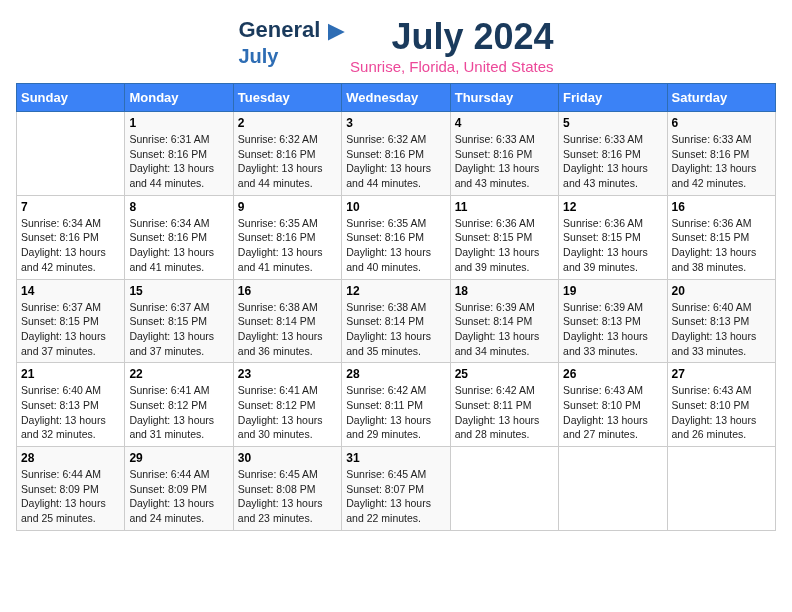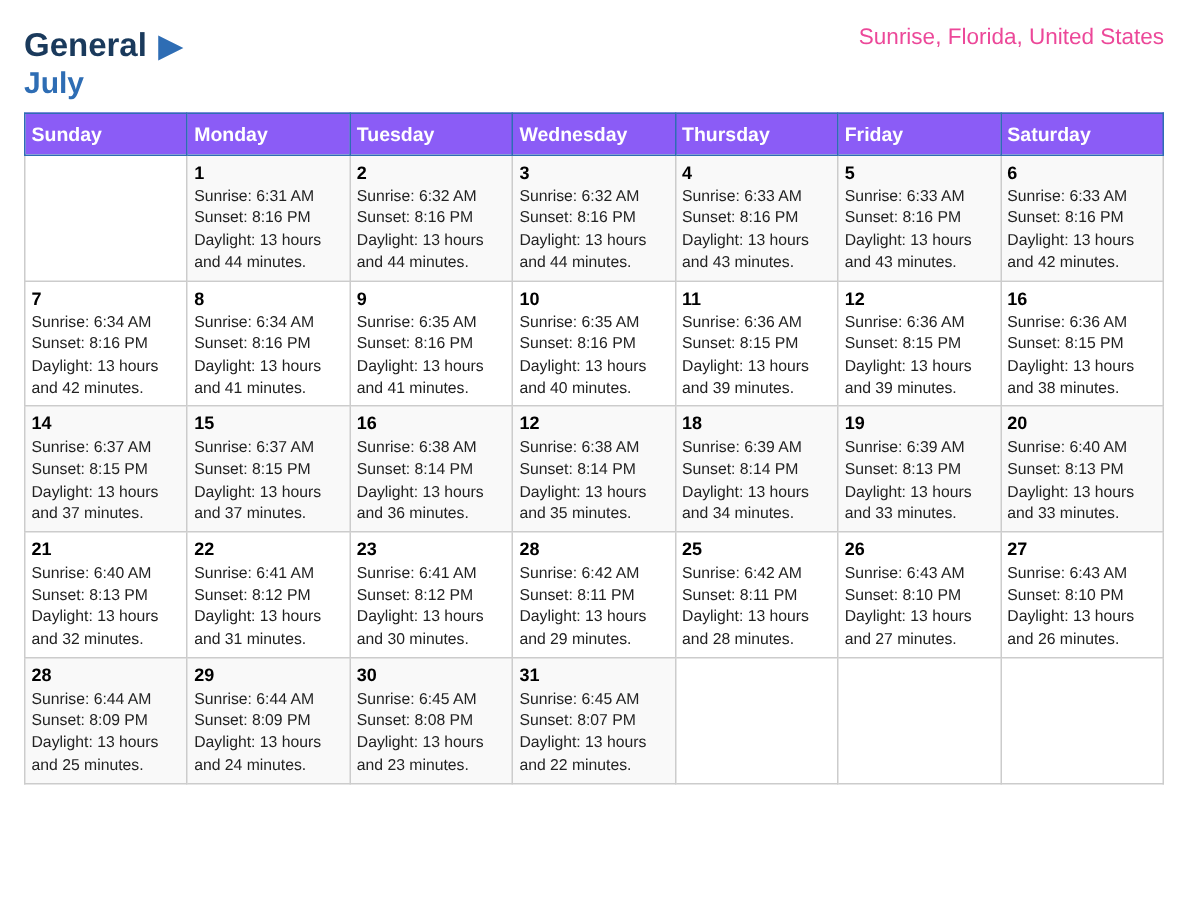--- a/index.html
+++ b/index.html
@@ -5,21 +5,21 @@
     * { box-sizing: border-box; margin: 0; padding: 0; }
     body {
       font-family: Arial, sans-serif;
       background: #fff;
       width: 792px;
       min-height: 612px;
       padding: 16px;
     }
     .header-area {
       display: flex;
-      justify-content: space-between;
+      justify-content: center;
       align-items: flex-start;
       margin-bottom: 8px;
     }
     .logo {
       display: flex;
       flex-direction: column;
       align-items: flex-start;
     }
     .logo-text {
       font-size: 22px;
@@ -42,21 +42,21 @@
     .subtitle {
       font-size: 15px;
       color: #ec4899;
     }
     table {
       width: 100%;
       border-collapse: collapse;
       font-size: 11px;
     }
     thead tr th {
-      background-color: #8b5cf6;
+      background-color: #3b82f6;
       color: #fff;
       padding: 6px 4px;
       text-align: left;
       font-size: 13px;
       font-weight: bold;
       border: 1px solid #2e6db4;
     }
     tbody tr td {
       border: 1px solid #ccc;
       padding: 4px 4px;
@@ -86,20 +86,21 @@
 <body>
 
 <div class="header-area">
   <div class="logo">
     <div class="logo-top">
       <span class="logo-text"><span style="color:#1a3a5c">General</span><span style="color:#2e6db4; font-size:28px; vertical-align:middle; margin-left:2px;">►</span></span>
     </div>
     <span class="logo-text" style="color:#2e6db4; font-size:20px; margin-top:-2px;">July</span>
   </div>
   <div class="title-area">
+    <div class="main-title">July 2024</div>
     <div class="subtitle">Sunrise, Florida, United States</div>
   </div>
 </div>
 
 <table>
   <thead>
     <tr id="col-headers">
     <th>Sunday</th>
         <th>Monday</th>
         <th>Tuesday</th>

